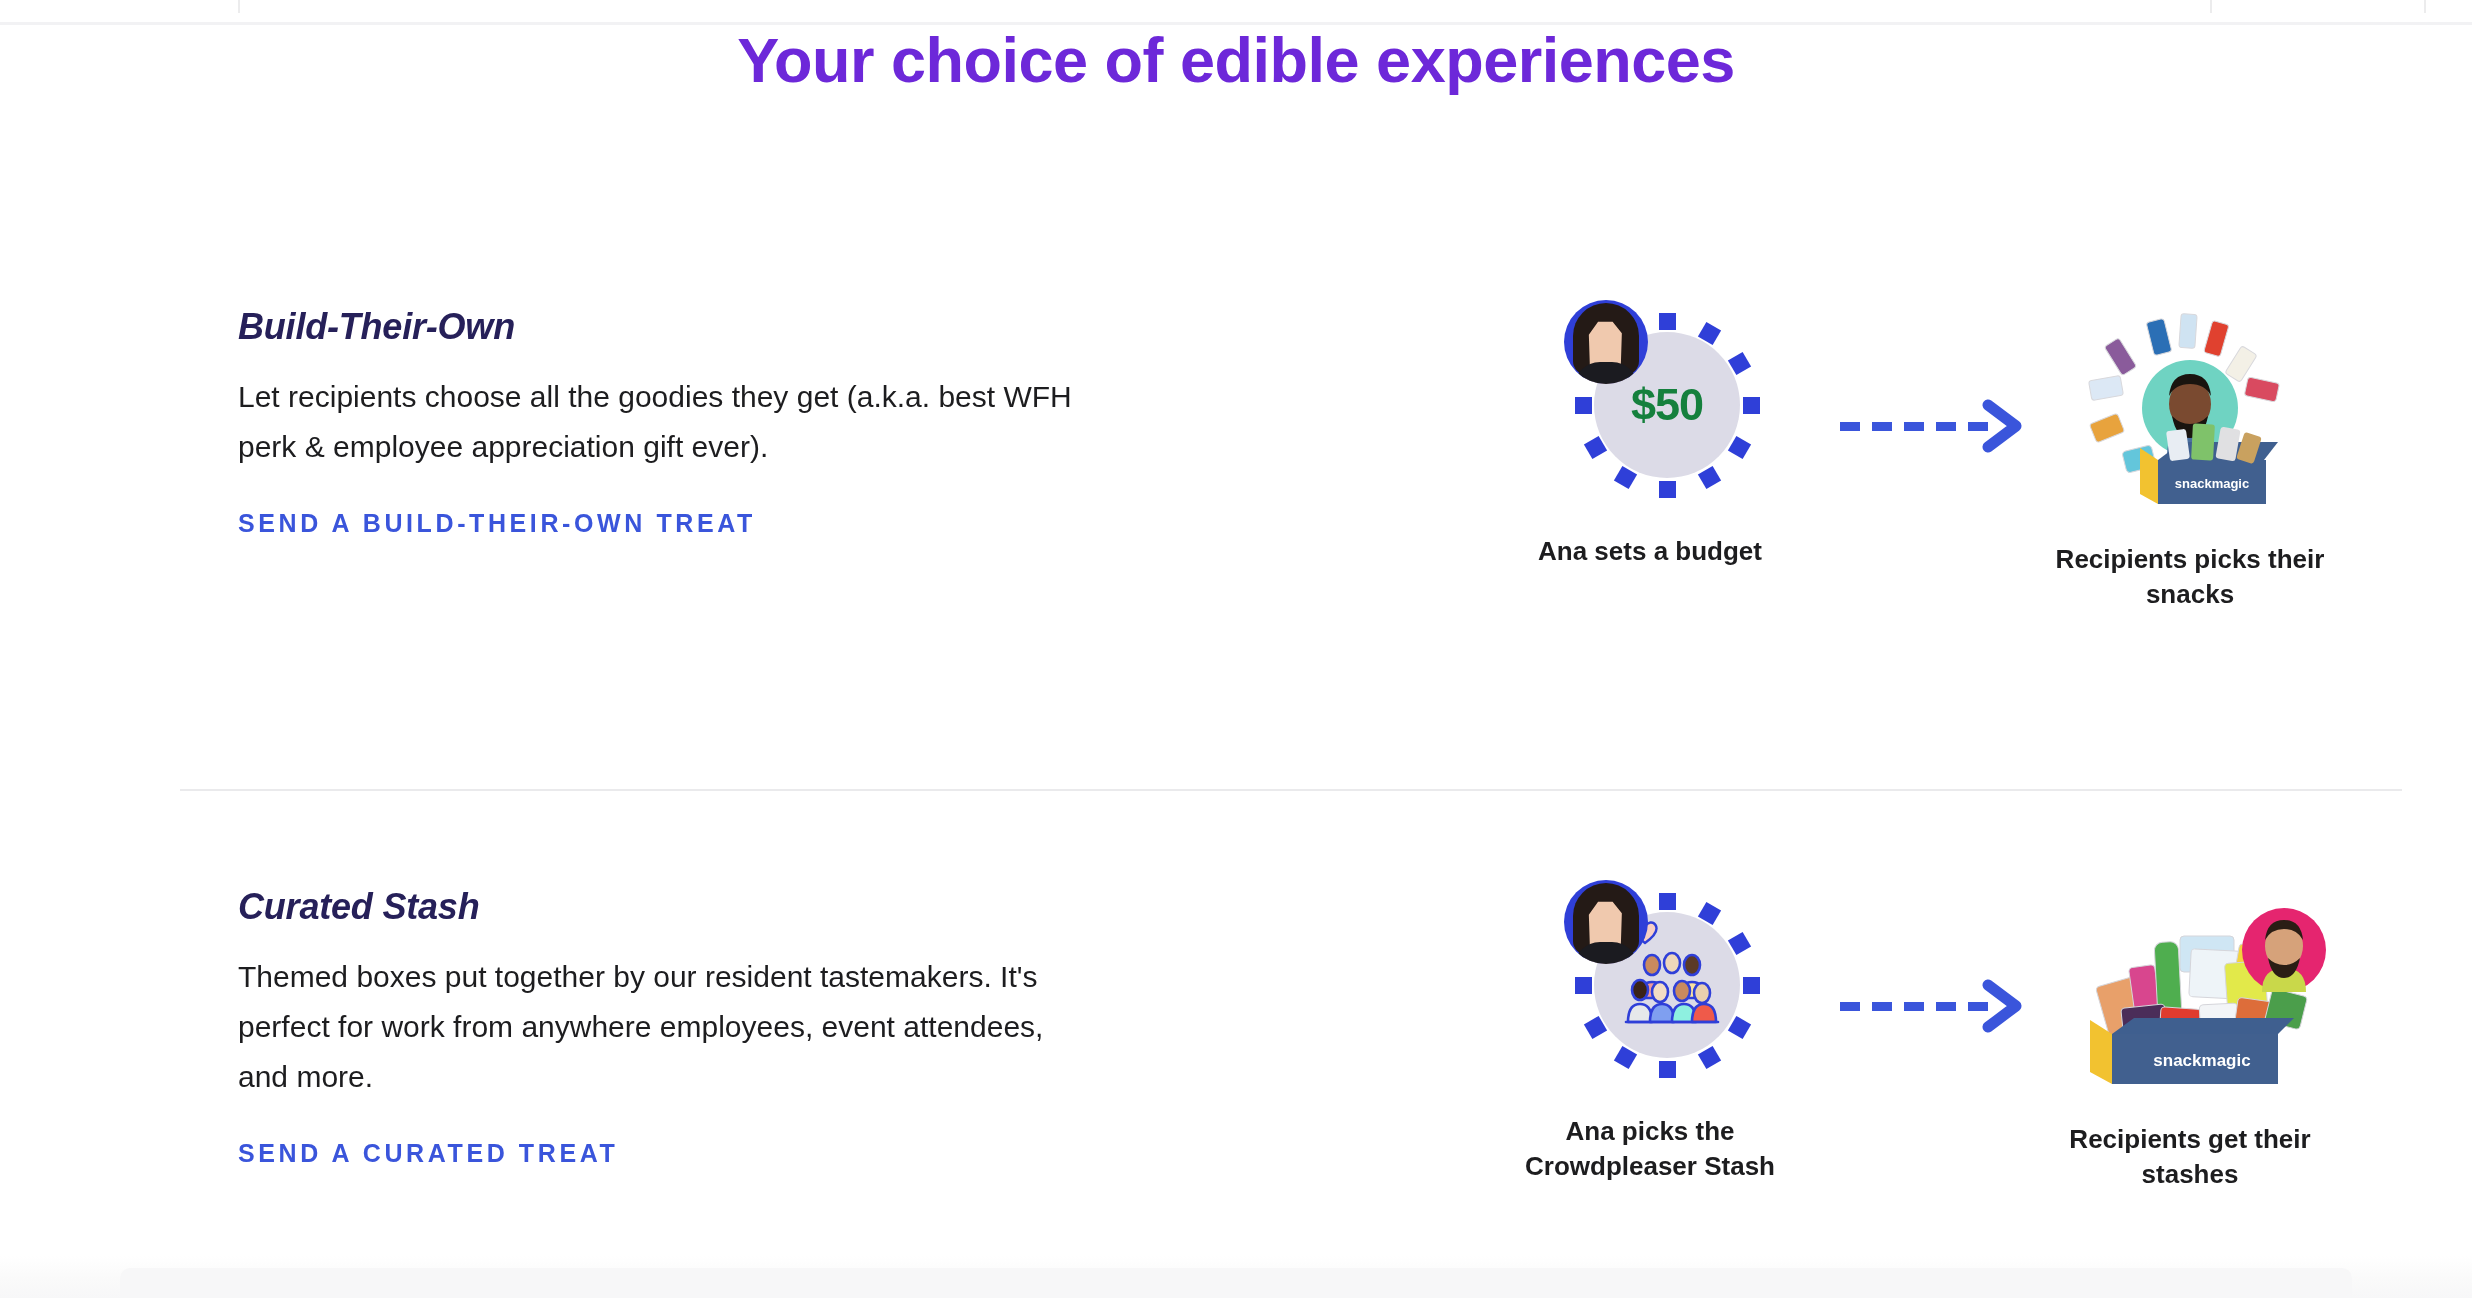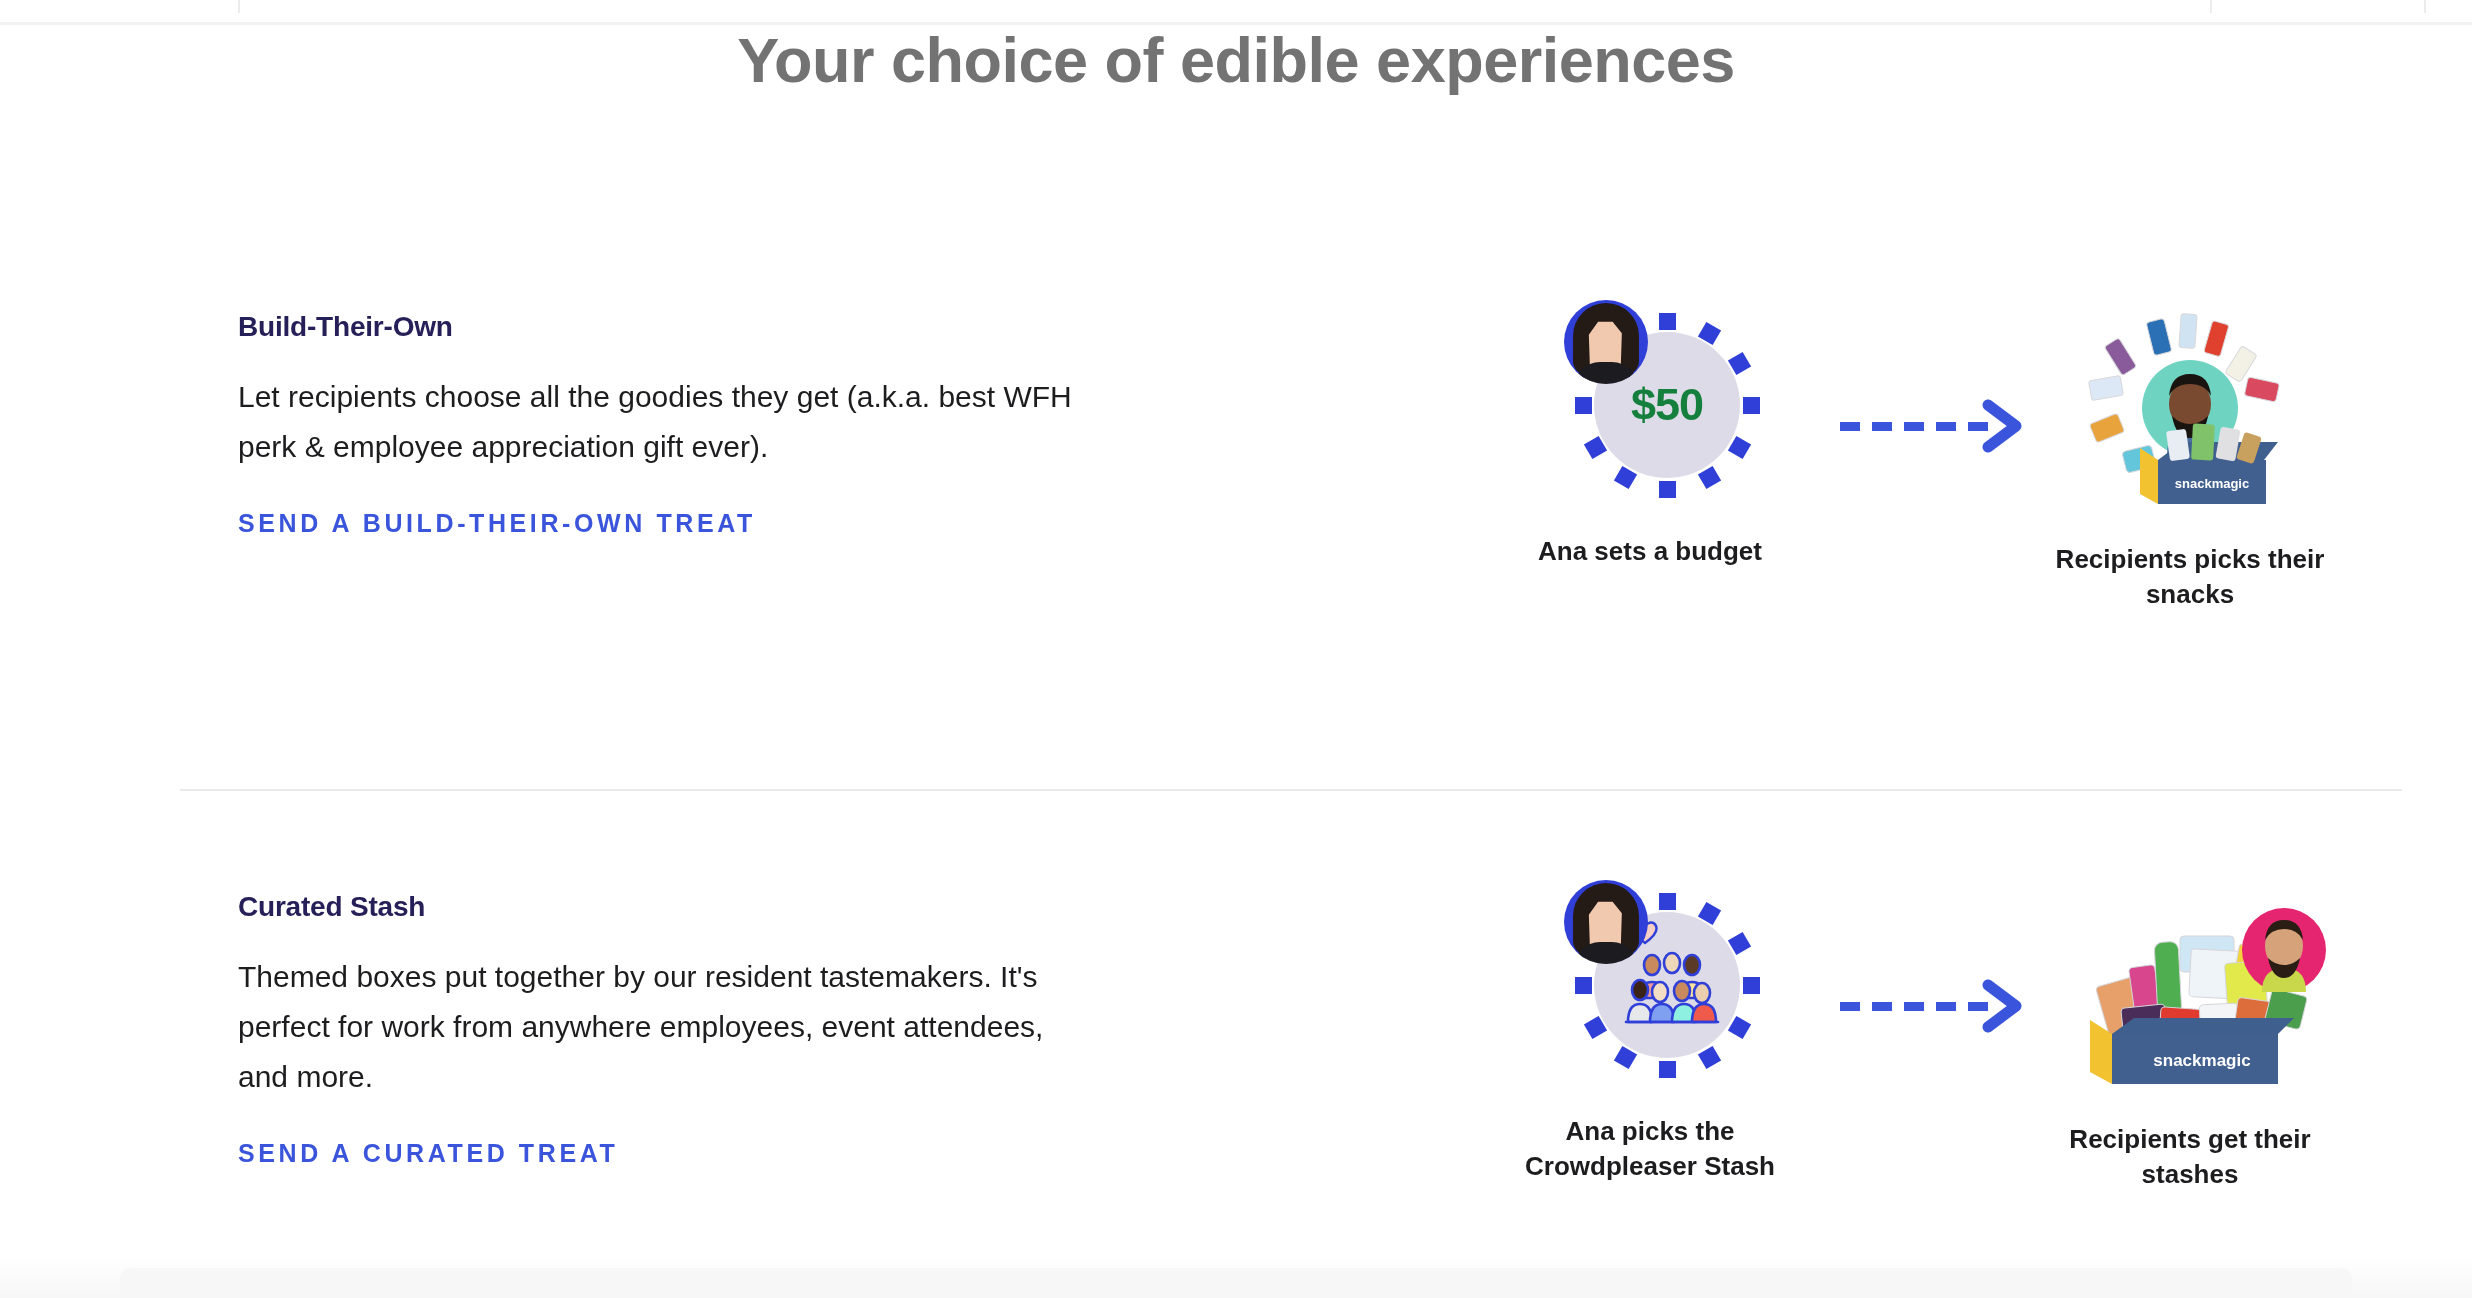--- a/index.html
+++ b/index.html
@@ -47,45 +47,46 @@
   
   .section-title {
     position: absolute;
     top: 22px;
     left: 0;
     width: 2472px;
     text-align: center;
     font-size: 63px;
     font-weight: 700;
     letter-spacing: -0.5px;
-    color: #737373;
+    color: #6d28d9;
     line-height: 76px;
   }
 
   
   .row {
     position: absolute;
     left: 0;
     width: 2472px;
   }
   .row.row1 { top: 300px; height: 460px; }
   .row.row2 { top: 880px; height: 420px; }
 
   .row-text {
     position: absolute;
     left: 238px;
     top: 0;
     width: 900px;
   }
   .row-heading {
-    font-size: 28px;
+    font-size: 36px;
     font-weight: 700;
     color: #262059;
     letter-spacing: -0.2px;
     line-height: 54px;
+    font-style: italic;
   }
   .row-body {
     margin-top: 18px;
     font-size: 30px;
     font-weight: 400;
     color: #1d1d1f;
     line-height: 50px;
     max-width: 845px;
   }
   .row-cta {

